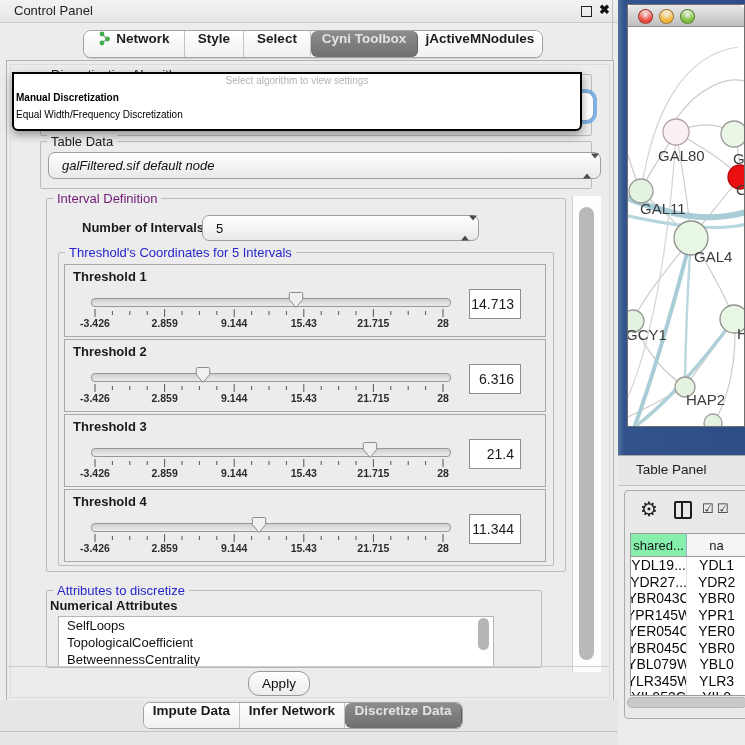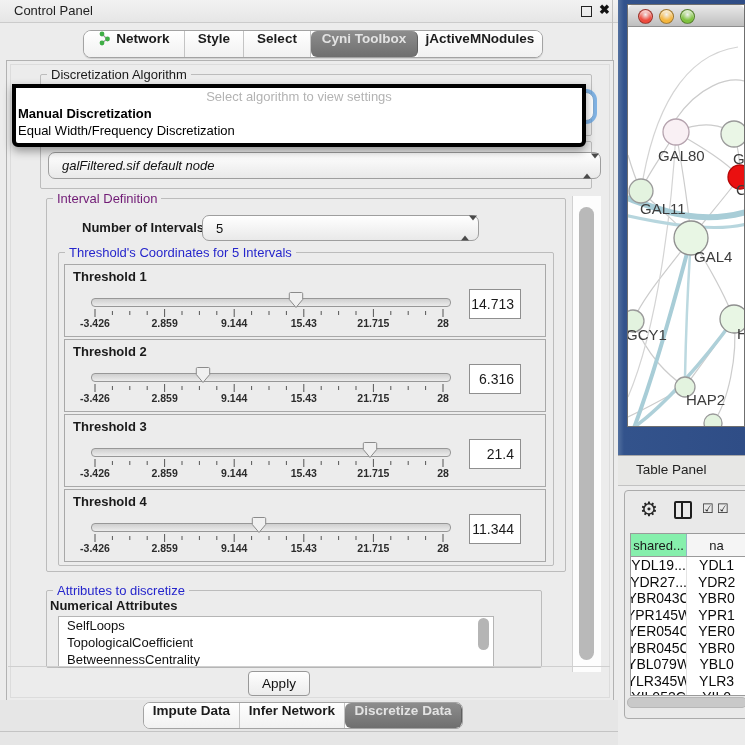--- a/index.html
+++ b/index.html
@@ -30,22 +30,22 @@
   .combo{position:absolute;background:linear-gradient(#ffffff,#e9e9e9);border:1px solid #9e9e9e;
          border-radius:7px;font-size:13px;display:flex;align-items:center;padding-left:13px;color:#111;}
   .arrows{position:absolute;right:9px;top:50%;transform:translateY(-50%);width:8px;}
   .arr-up{width:0;height:0;border-left:4px solid transparent;border-right:4px solid transparent;
           border-bottom:5px solid #4a4a4a;margin-bottom:2px;}
   .arr-dn{width:0;height:0;border-left:4px solid transparent;border-right:4px solid transparent;
           border-top:5px solid #4a4a4a;}
   .focus-combo{left:20px;top:92px;width:572px;height:27px;border-radius:8px;background:#fff;
                border:1px solid #7ea8d0;box-shadow:0 0 0 3px rgba(92,159,224,.75);}
   
-  .popup{left:12px;top:84px;width:566px;height:55px;background:#fff;border:4px solid #000000;
-         border-radius:0 0 6px 6px;box-shadow:0 4px 10px rgba(0,0,0,.38);z-index:50;font-size:13px;}
+  .popup{left:12px;top:72px;width:566px;height:55px;background:#fff;border:2px solid #000000;
+         border-radius:0 0 6px 6px;box-shadow:0 4px 10px rgba(0,0,0,.38);z-index:50;font-size:10px;}
   .popup .hint{height:17px;text-align:center;color:#b3b3b3;padding-top:1px;}
   .popup .opt{height:17px;padding-left:2px;color:#000;}
   .popup .opt.b{font-weight:bold;}
   
   .th-panel{position:absolute;left:0;width:480px;height:71px;border:1px solid #a8a8a8;background:#ececec;}
   .th-label{position:absolute;left:8px;top:4px;font-size:13px;font-weight:bold;}
   .th-track{position:absolute;left:26px;top:33px;width:358px;height:7px;border:1px solid #979797;
             border-radius:4px;background:linear-gradient(#cfcfcf,#ececec);}
   .th-handle{position:absolute;top:26px;width:16px;height:18px;}
   .th-ticks{position:absolute;left:26px;top:43px;}
@@ -54,21 +54,21 @@
             font-size:14px;display:flex;align-items:center;justify-content:flex-end;padding-right:6px;box-sizing:border-box;}
   
   .vtrack{left:572px;top:196px;width:28px;height:476px;background:#fdfdfd;border-left:1px solid #d2d2d2;}
   .vthumb{left:579px;top:207px;width:15px;height:453px;background:#b9b9b9;border-radius:8px;}
   .sep{left:8px;top:666px;width:602px;height:1px;background:#cfcfcf;}
   
   .list{left:58px;top:616px;width:434px;height:50px;background:#fff;border:1px solid #b5b5b5;overflow:hidden;}
   .list-item{font-size:13px;padding:1px 0 1px 8px;height:15px;color:#111;}
   .list-vthumb{left:478px;top:618px;width:11px;height:32px;background:#b5b5b5;border-radius:6px;}
   
-  .apply{left:248px;top:671px;width:60px;height:23px;border:1px solid #989898;border-radius:4px;
+  .apply{left:248px;top:671px;width:60px;height:23px;border:1px solid #989898;border-radius:11px;
          background:linear-gradient(#fefefe,#ececec);font-size:13.5px;display:flex;align-items:center;
          justify-content:center;color:#111;}
   
   .bstrip{left:0;top:700px;width:618px;height:45px;background:#e6e6e6;}
   .bline{left:0;top:731px;width:618px;height:1px;background:#c4c4c4;}
   .btabbar{left:143px;top:702px;height:25px;display:flex;border:1px solid #a3a3a3;border-radius:7px;
            overflow:hidden;background:#fff;}
   
   .blueframe{left:618px;top:0;width:127px;height:455px;background:linear-gradient(90deg,#52709f 0,#33538c 6px,#2f4d86 100%);}
   .netwin{left:627px;top:4px;width:118px;height:423px;background:#fff;border:1px solid #6f6f6f;box-sizing:border-box;}

